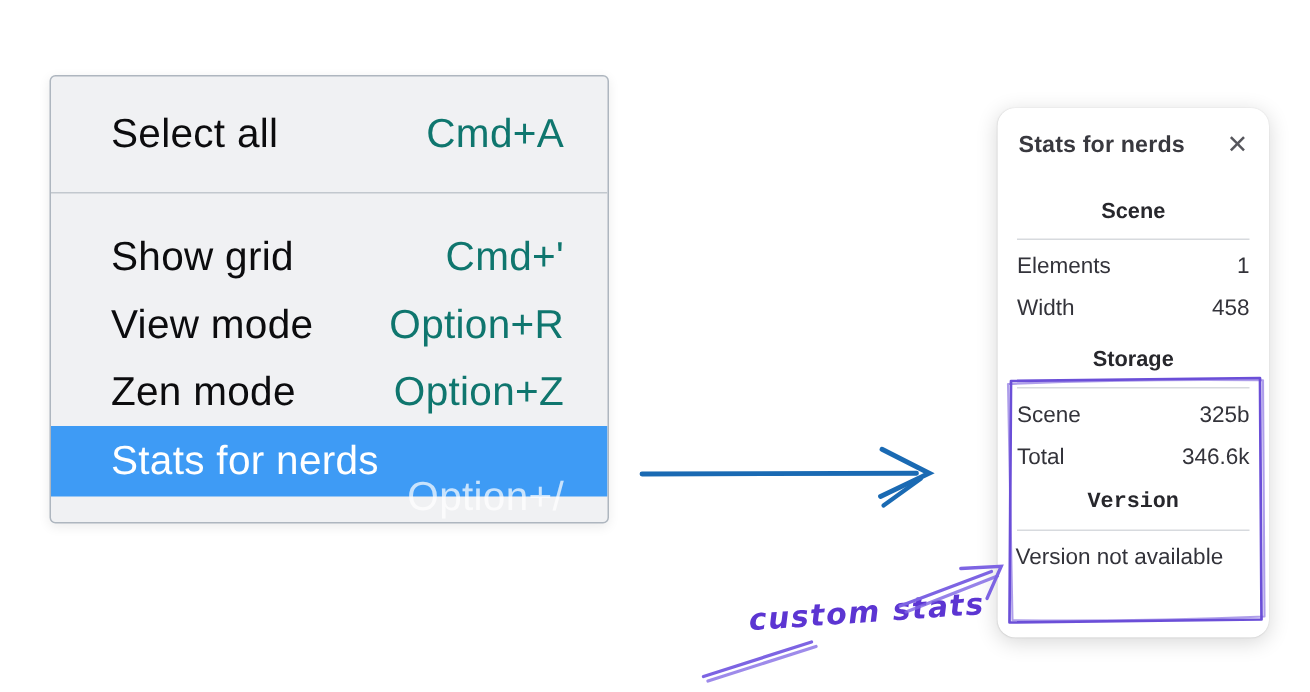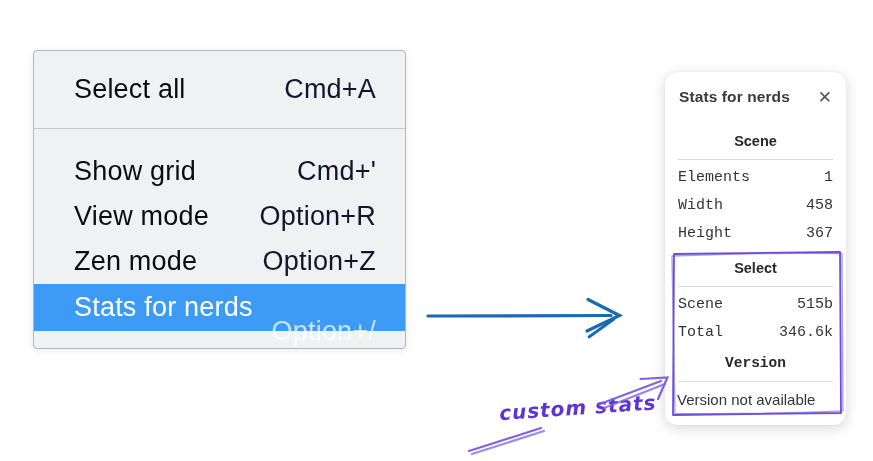--- a/index.html
+++ b/index.html
@@ -19,21 +19,21 @@
     box-sizing:border-box;
     overflow:hidden;
   }
   .menu-row{
     display:flex;justify-content:space-between;align-items:center;
     padding:0 29px 0 40px;
     font-size:27px;letter-spacing:.2px;
     color:#0c0c0e;
     cursor:default;
   }
-  .menu-row .shortcut{color:#0f172a;}
+  .menu-row .shortcut{color:#0f766e;}
   .menu-top{height:77px;}
   .menu-divider{border:none;border-top:1px solid #c2c8ce;margin:0;}
   .menu-group{padding-top:20px;padding-bottom:16px;}
   .menu-group .menu-row{height:45px;}
   .menu-row.highlight{
     height:47px;
     background:#3e9bf5;
     color:#ffffff;
   }
   .menu-row.highlight .shortcut{color:rgba(255,255,255,.72);margin-top:48px;}
@@ -58,21 +58,21 @@
     font-size:17px;line-height:1;color:#56565c;cursor:pointer;
     font-family:"DejaVu Sans", sans-serif;font-weight:400;
   }
   .sec-title{
     text-align:center;font-weight:bold;font-size:14.5px;color:#27272c;
     line-height:15px;margin-top:26px;
   }
   .sec-title.tight{margin-top:13px;}
   .sec-title.tighter{margin-top:9px;font-family:Liberation Mono, monospace;}
   .sec-divider{border:none;border-top:1px solid #d7dade;margin:10px 13px 0;}
-  .rows{margin-top:4px;font-family:Liberation Mono, monospace;}
+  .rows{margin-top:4px;}
   .stat-row{
     display:flex;justify-content:space-between;align-items:center;
     padding:0 13px;line-height:28px;
   }
   .stat-note{padding:0 12px;line-height:28px;margin-top:4px;}
 
   
   .anno-label{
     position:absolute;left:499px;top:396px;width:150px;
     color:#5c35d2;
@@ -129,34 +129,30 @@
     <hr class="sec-divider">
     <div class="rows">
       <div class="stat-row">
         <span>Elements</span>
         <span>1</span>
       </div>
       <div class="stat-row">
         <span>Width</span>
         <span>458</span>
       </div>
-      <div class="stat-row">
-        <span>Height</span>
-        <span>367</span>
-      </div>
     </div>
   </div>
 
   <div>
-    <div class="sec-title tight">Select</div>
+    <div class="sec-title tight">Storage</div>
     <hr class="sec-divider">
     <div class="rows">
       <div class="stat-row">
         <span>Scene</span>
-        <span>515b</span>
+        <span>325b</span>
       </div>
       <div class="stat-row">
         <span>Total</span>
         <span>346.6k</span>
       </div>
     </div>
   </div>
 
   <div>
     <div class="sec-title tighter">Version</div>

